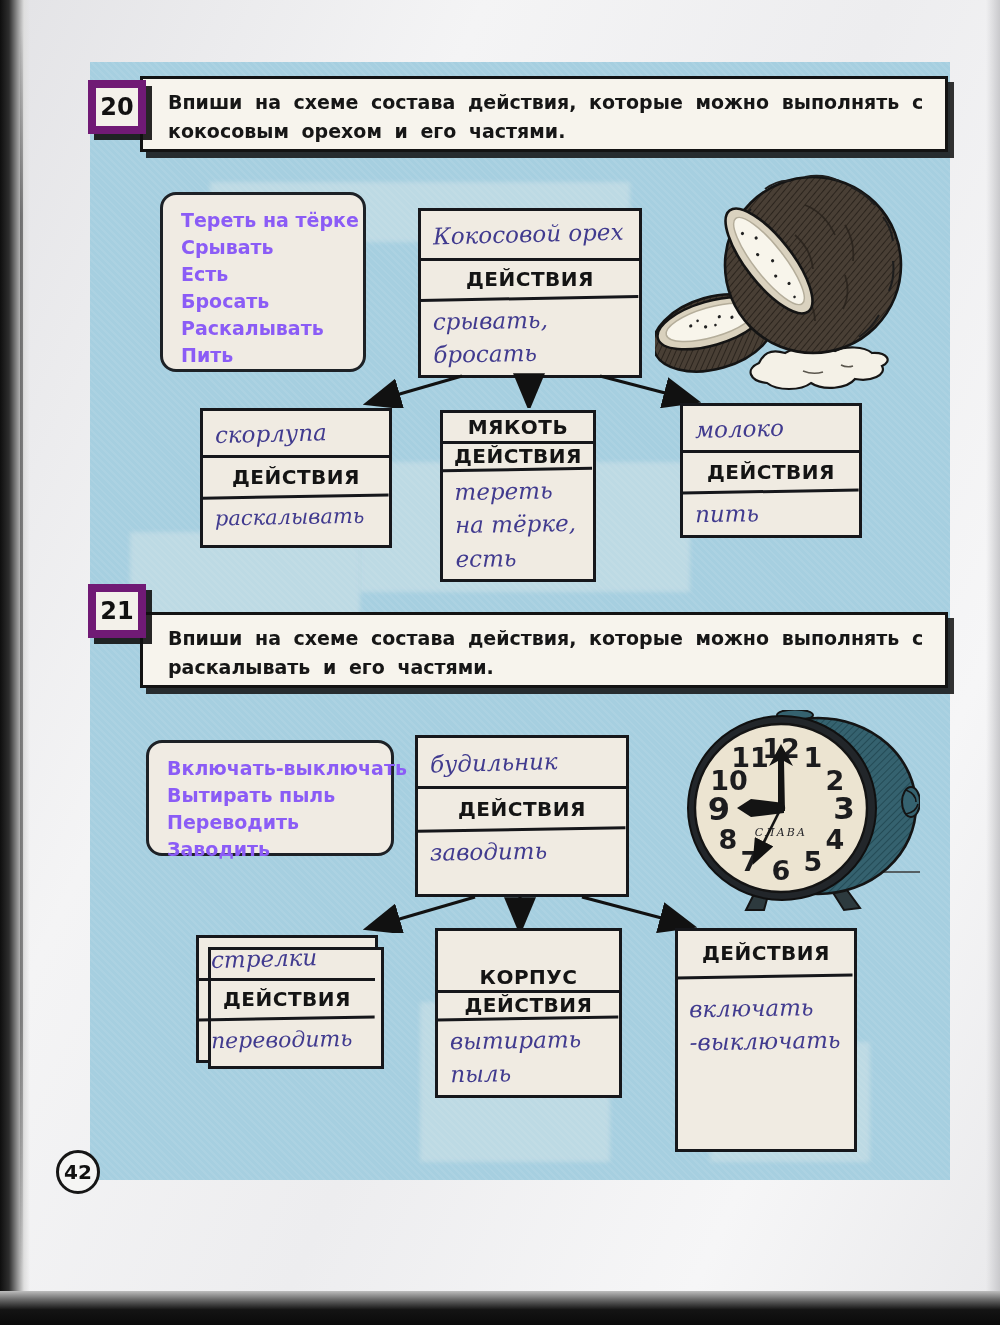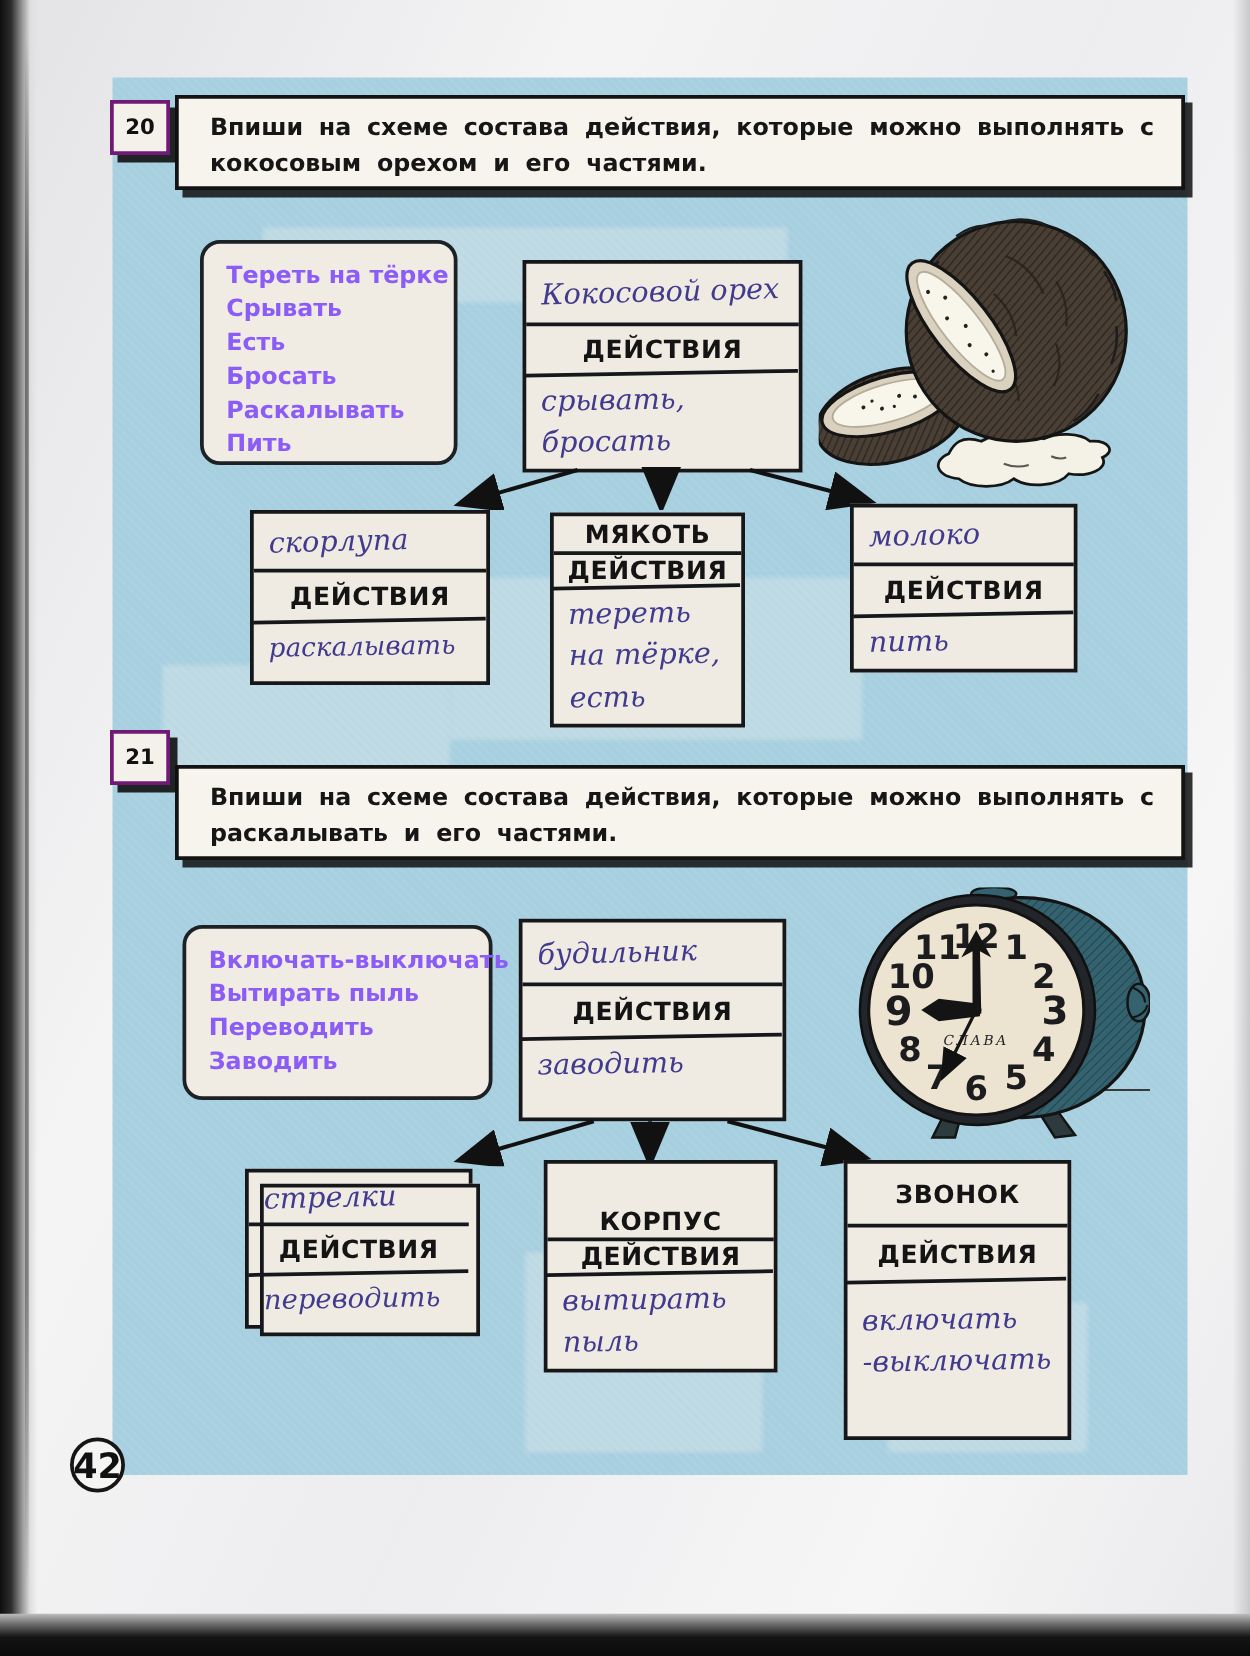--- a/index.html
+++ b/index.html
@@ -18,23 +18,23 @@
   .right-shade{position:absolute;right:0;top:0;width:14px;height:100%;
     background:linear-gradient(270deg,#c9c9cc,rgba(240,240,240,0));}
 
   
   .panel{position:absolute;left:90px;top:62px;width:860px;height:1118px;
     background:#a6cfe0;
     background-image:repeating-linear-gradient(45deg,rgba(255,255,255,.07) 0 2px,rgba(0,0,0,0) 2px 5px);}
   .ghost{position:absolute;background:rgba(236,240,238,.33);filter:blur(2px);z-index:0;}
 
   
-  .num-badge{position:absolute;width:42px;height:38px;background:#f3f1ea;border:3px solid #701a75;
+  .num-badge{position:absolute;width:42px;height:38px;background:#f3f1ea;border:8px solid #701a75;
     box-shadow:6px 6px 0 rgba(15,15,15,.9);display:flex;align-items:center;justify-content:center;
-    font-weight:700;font-size:17px;color:#111;z-index:3;}
+    font-weight:700;font-size:24px;color:#111;z-index:3;}
 
   
   .taskbox{position:absolute;left:140px;width:808px;box-sizing:border-box;background:#f7f4ed;
     border:3px solid #131313;box-shadow:6px 6px 0 rgba(15,15,15,.85);padding:9px 18px 9px 25px;z-index:2;}
   .taskbox p{margin:0;font-weight:700;font-size:19px;line-height:1.55;color:#161616;word-spacing:6px;}
 
   
   .wordlist{position:absolute;box-sizing:border-box;background:#f0ebe3;border:3px solid #1d2126;
     border-radius:16px;padding:12px 18px;z-index:1;}
   .wordlist div{font-weight:700;font-size:19px;line-height:1.42;color:#8b5cf6;white-space:nowrap;}
@@ -56,21 +56,21 @@
   .stacked{z-index:1;}
   .stacked::after{content:"";position:absolute;left:9px;top:9px;width:100%;height:100%;
     border:3px solid #16171b;background:#f0ebe2;z-index:-1;box-sizing:border-box;}
 
   .arrows{position:absolute;z-index:1;}
 
   .illustration{position:absolute;z-index:1;}
 
   .page-circle{position:absolute;left:56px;top:1150px;width:38px;height:38px;border-radius:50%;
     border:3px solid #161616;background:#f5f5f4;display:flex;align-items:center;justify-content:center;
-    font-weight:700;font-size:28px;color:#111;z-index:3;}
+    font-weight:700;font-size:20px;color:#111;z-index:3;}
 </style>
 </head>
 <body>
 
 <div class="spine"></div>
 <div class="spine-line"></div>
 <div class="right-shade"></div>
 
 <div class="panel">
   <div class="ghost" style="left:270px;top:400px;width:330px;height:130px;"></div>
@@ -182,21 +182,21 @@
   </div>
   <div class="row hand hand-actions" style="flex:1;">пить</div>
 </div>
 
 <div class="num-badge" style="left:88px;top:584px;">21</div>
 
 <div class="taskbox" style="top:612px;height:76px;">
   <p>Впиши на схеме состава действия, которые можно выполнять с раскалывать и его частями.</p>
 </div>
 
-<div class="wordlist" style="left:146px;top:740px;width:248px;height:140px;">
+<div class="wordlist" style="left:146px;top:740px;width:248px;height:116px;">
   <div>Включать-выключать</div>
   <div>Вытирать пыль</div>
   <div>Переводить</div>
   <div>Заводить</div>
 </div>
 
 <div class="node" style="left:415px;top:735px;width:214px;height:162px;">
   <div class="row hand hand-title" style="height:48px;">будильник</div>
   <div class="row center" style="height:42px;">
     <span class="actions-label">ДЕЙСТВИЯ</span>
@@ -277,23 +277,20 @@
     <span class="print-title">КОРПУС</span>
   </div>
   <div class="row center" style="height:42px;">
     <span class="actions-label">ДЕЙСТВИЯ</span>
   </div>
   <div class="row hand hand-actions" style="flex:1;">вытирать
 пыль</div>
 </div>
 
 <div class="node" style="left:675px;top:928px;width:182px;height:224px;">
-  <div class="row center" style="height:48px;">
-    <span class="print-title">ЗВОНОК</span>
-  </div>
   <div class="row center" style="height:44px;">
     <span class="actions-label">ДЕЙСТВИЯ</span>
   </div>
   <div class="row hand hand-actions" style="flex:1;padding-top:14px;">включать
 -выключать</div>
 </div>
 
 <div class="page-circle">42</div>
 
 <div class="bottom-edge"></div>

